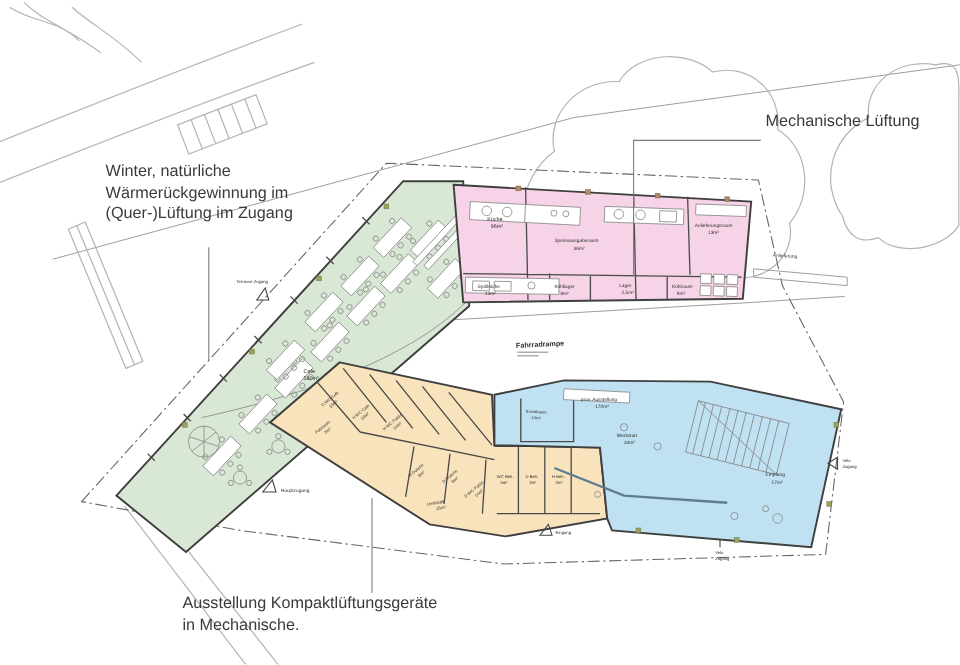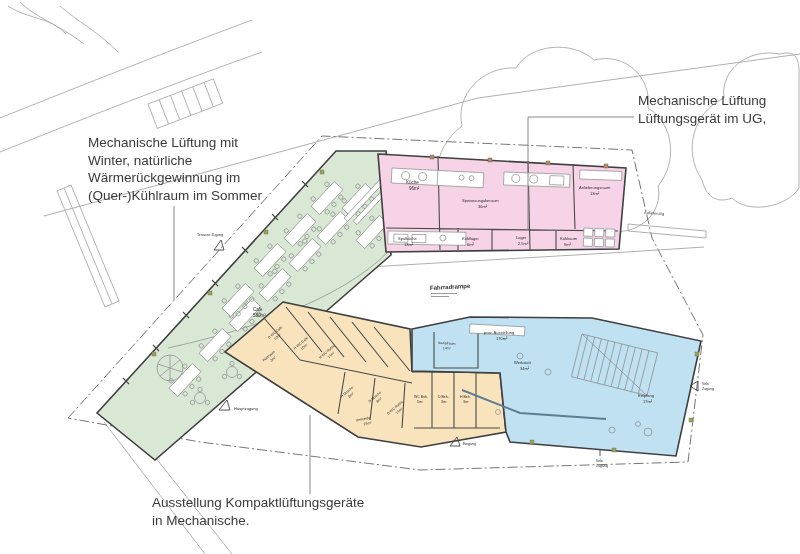--- a/index.html
+++ b/index.html
@@ -261,29 +261,27 @@
   </g>
 
   <g>
     <path class="lead" d="M174,206 L174,300"></path>
     <path class="lead" d="M634,117 L528,117 L528,230"></path>
     <path class="lead" d="M310,415 L310,494"></path>
   </g>
 </svg>
 
 <div class="note" style="left:88px;top:134px;">
-  <span>Mechanische Lüftung mit</span>
   <span>Winter, natürliche</span>
   <span>Wärmerückgewinnung im</span>
-  <span>(Quer-)Kühlraum im Sommer</span>
+  <span>(Quer-)Lüftung im Zugang</span>
 </div>
 
 <div class="note" style="left:638px;top:92px;">
   <span>Mechanische Lüftung</span>
-  <span>Lüftungsgerät im UG,</span>
 </div>
 
 <div class="note" style="left:152px;top:494px;">
   <span>Ausstellung Kompaktlüftungsgeräte</span>
   <span>in Mechanische.</span>
 </div>
 
 </div>
 
 </body></html>

